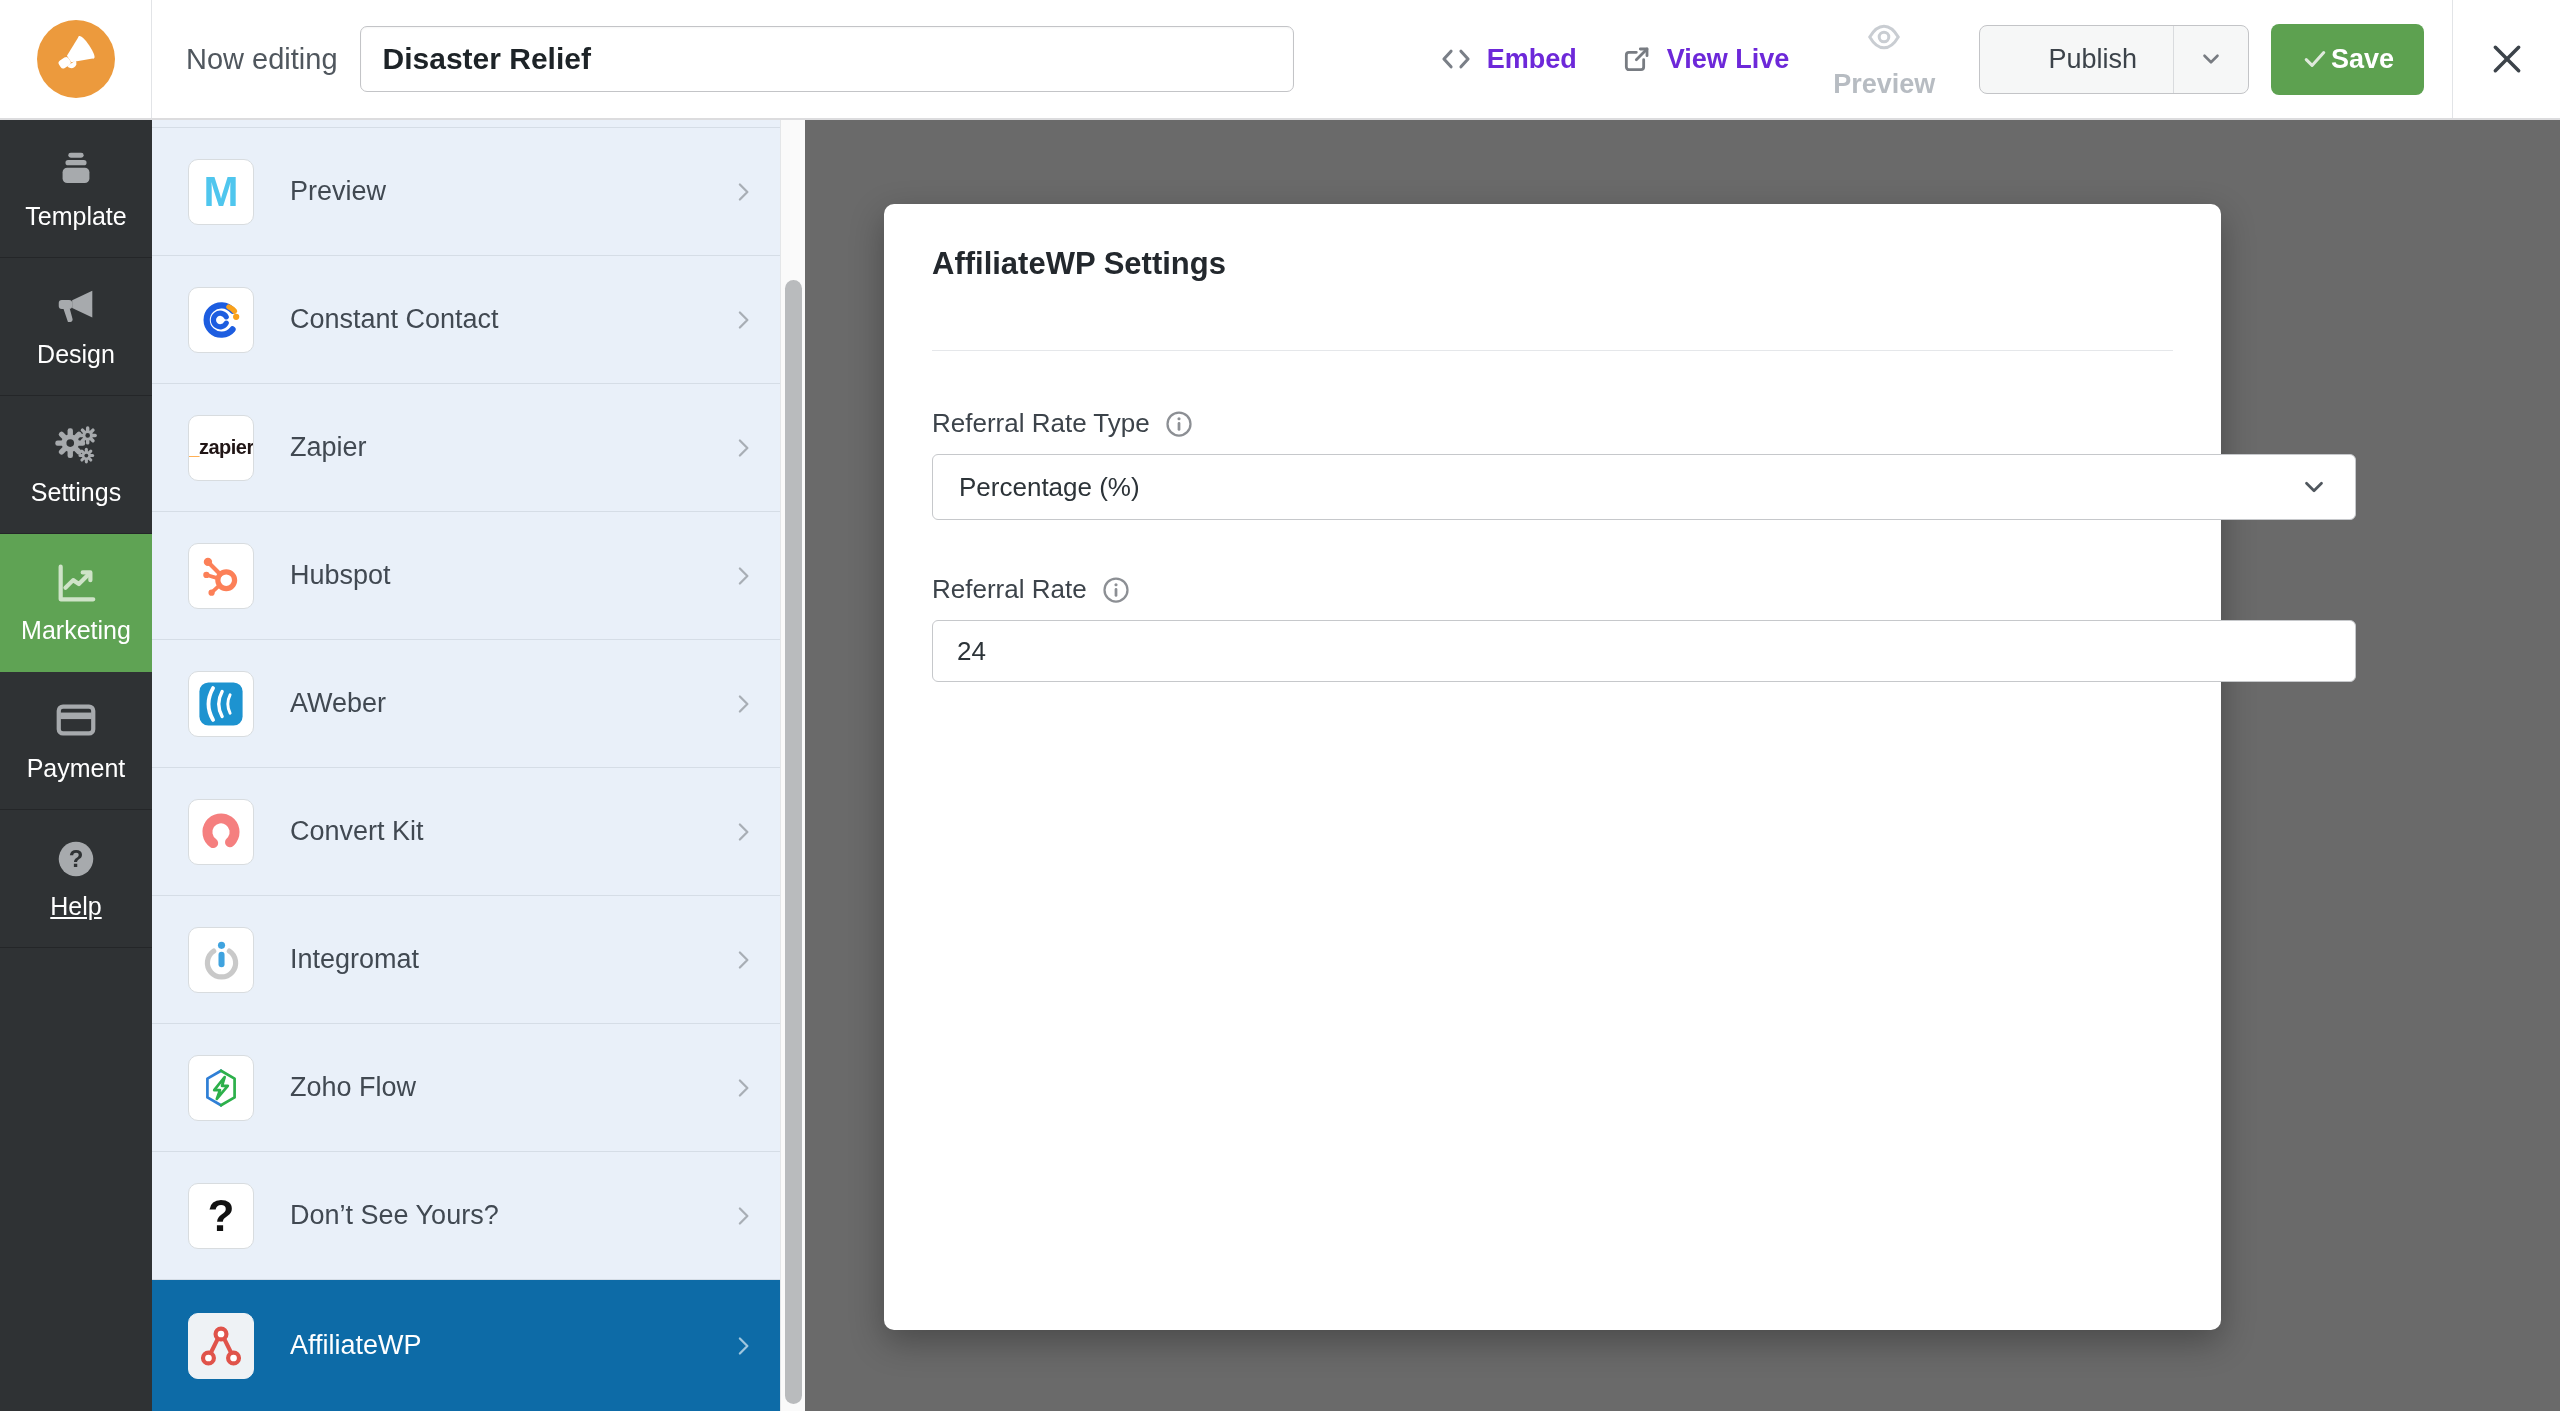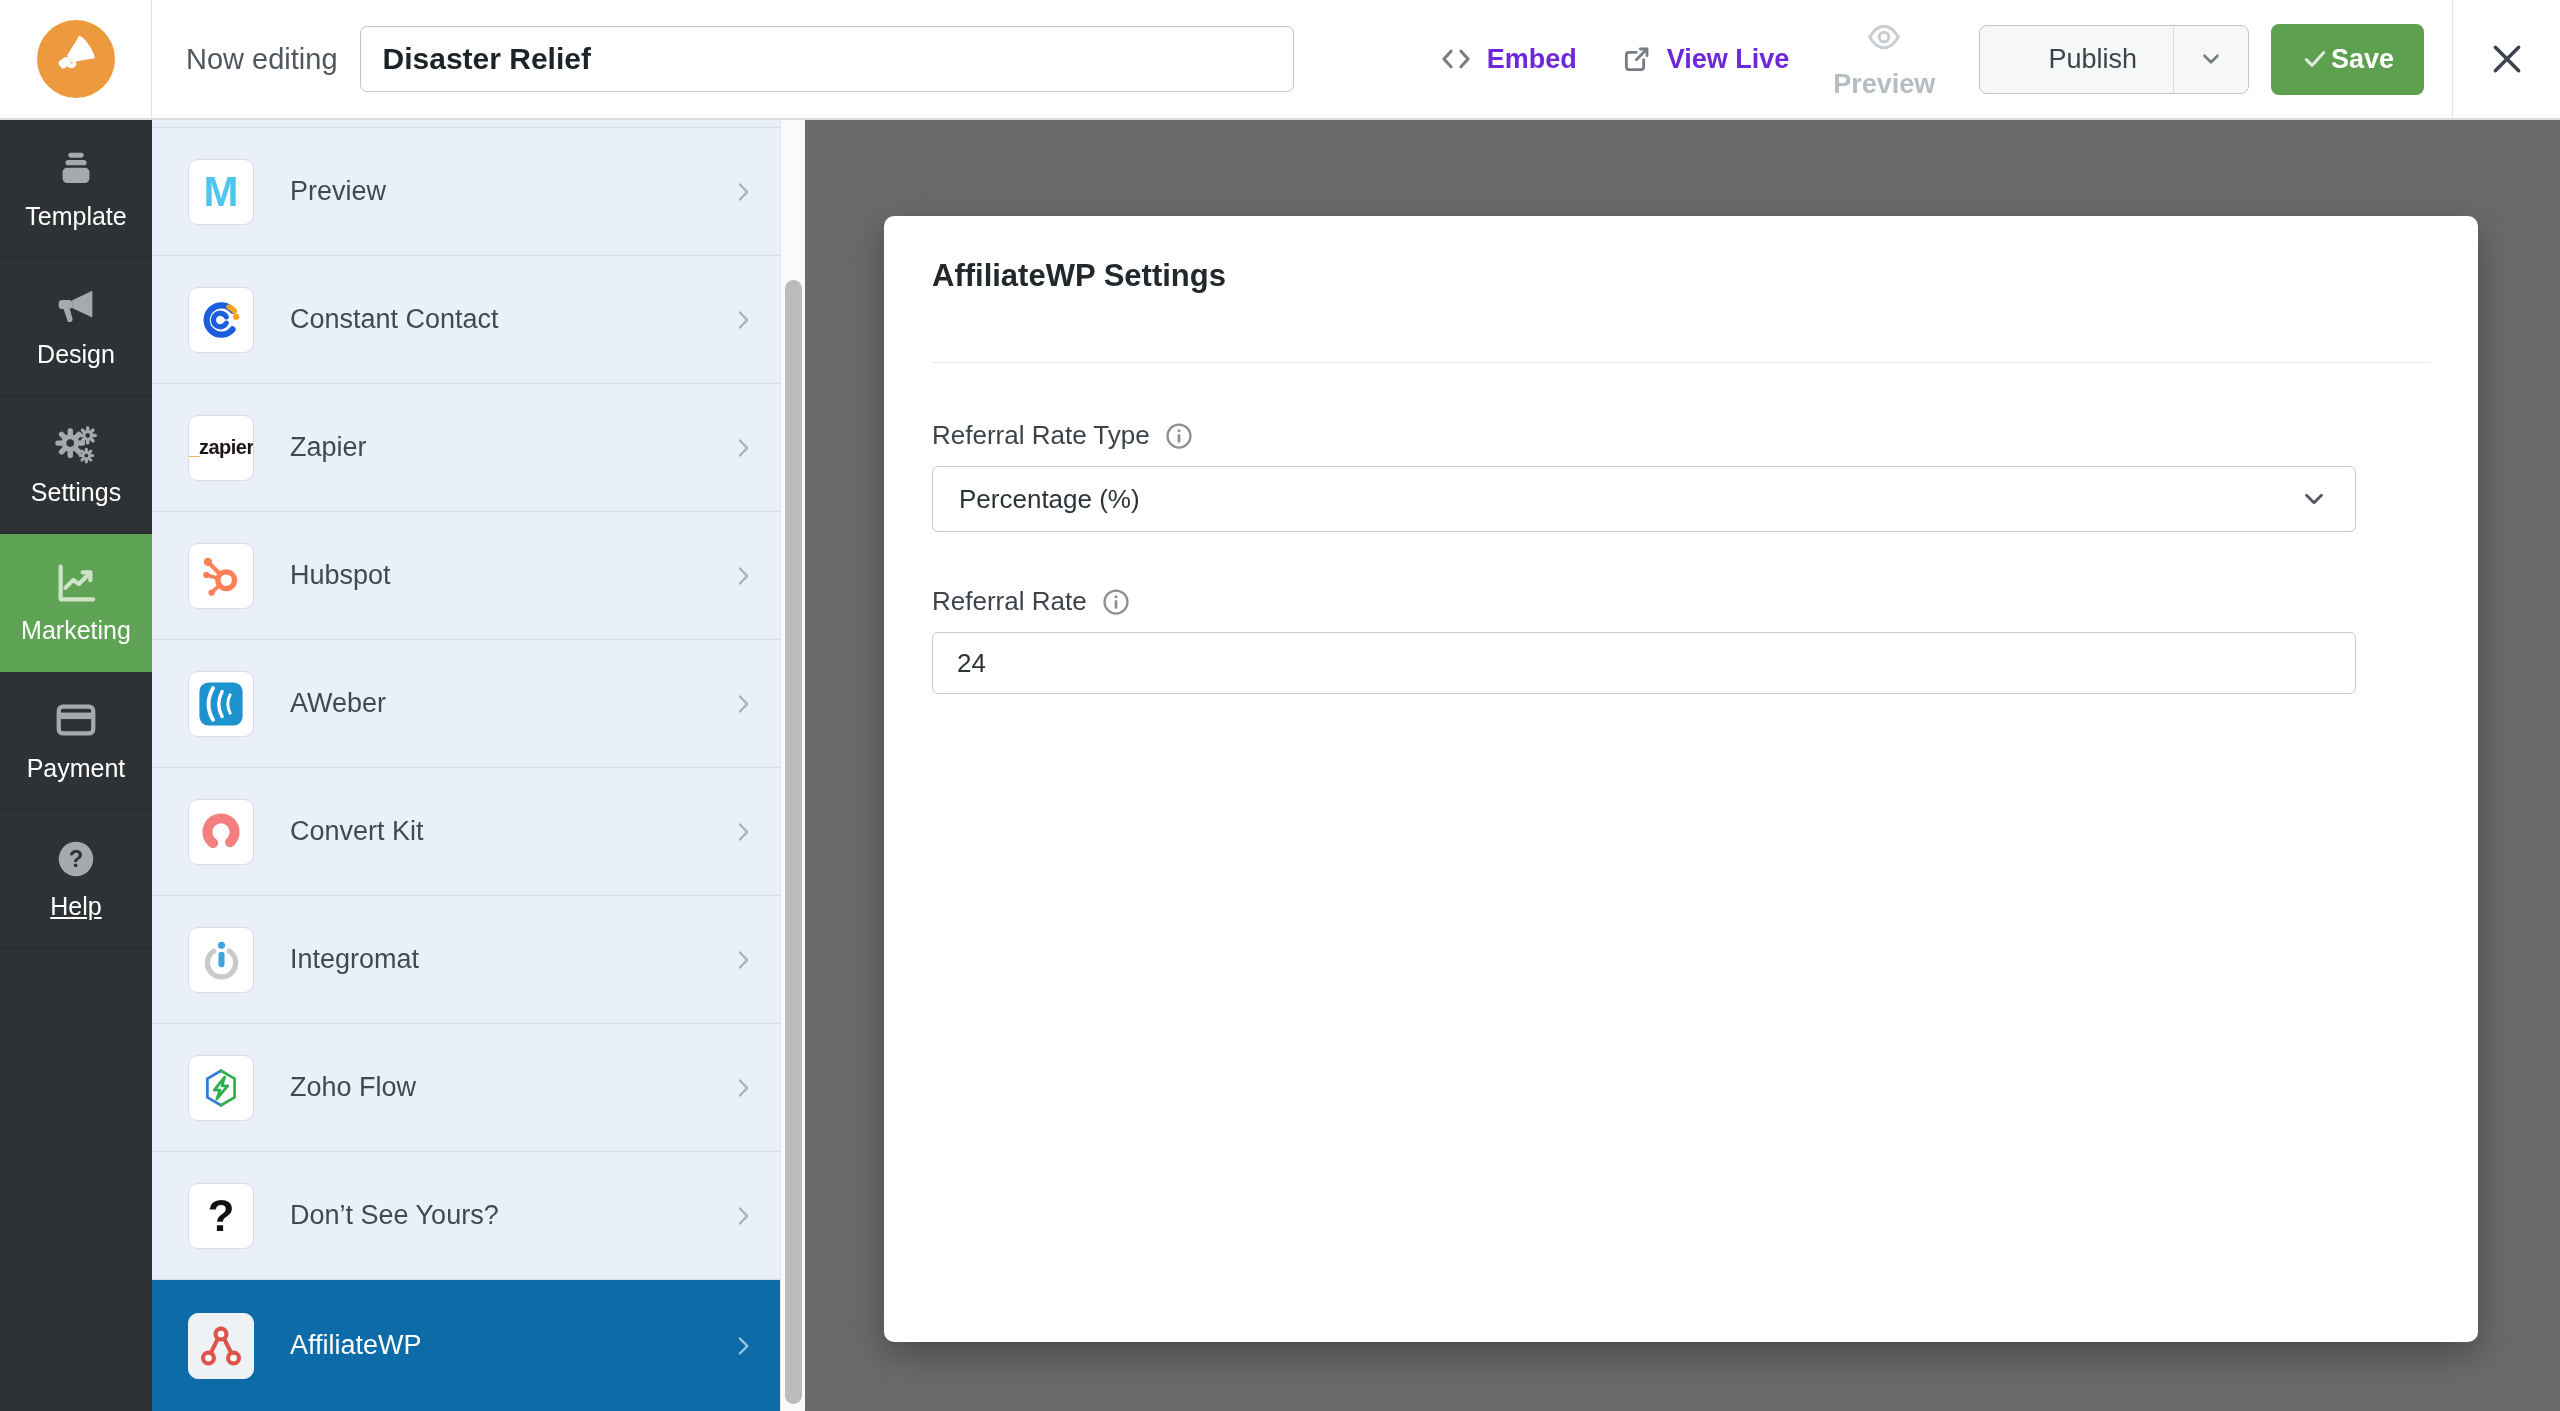--- a/index.html
+++ b/index.html
@@ -49,21 +49,21 @@
   .logo-letter.q { color:#111; font-size:44px; }
   .zapier-word { font-size:20px; font-weight:bold; color:#201515; letter-spacing:-0.5px; }
   .zapier-word .us { color:#ff9d2b; font-weight:800; }
 
   
   .scrollcol { width:25px; background:#fafafa; border-left:1px solid #e4e6e8; position:relative; flex:0 0 auto; }
   .scroll-thumb { position:absolute; left:4px; width:17px; top:160px; height:1124px; background:#b9bbbd; border-radius:9px; }
 
   
   .canvas { flex:1; background:#6a6a6a; position:relative; }
-  .card { position:absolute; left:79px; top:84px; width:1594px; height:1126px; background:#fff; border-radius:10px; box-shadow:0 12px 34px rgba(0,0,0,.30); padding:40px 48px;margin-top:12px; }
+  .card { position:absolute; left:79px; top:84px; width:1337px; height:1126px; background:#fff; border-radius:10px; box-shadow:0 12px 34px rgba(0,0,0,.30); padding:40px 48px; }
   .card h1 { font-size:31px; font-weight:bold; color:#23282d; line-height:40px; }
   .card-divider { height:1px; background:#e5e7ea; margin-top:66px; }
   .field-label-row { display:flex; align-items:center; gap:14px; margin-top:57px; }
   .field-label-row.second { margin-top:54px; }
   .field-label { font-size:26px; color:#3c434a; }
   .select-box { margin-top:15px; width:1424px; height:66px; border:1px solid #c6c8cb; border-radius:6px; display:flex; align-items:center; padding:0 26px; cursor:pointer; background:#fff; }
   .select-box .sel-text { font-size:26px; color:#2c3338; }
   .select-box .sel-caret { margin-left:auto; display:flex; align-items:center; }
   .text-input { margin-top:15px; width:1424px; height:62px; border:1px solid #c6c8cb; border-radius:6px; font-size:26px; color:#2c3338; padding:0 24px; font-family:"Liberation Sans", sans-serif; }
   .toggle-row { margin-top:39px; display:flex; align-items:center; gap:33px; }

